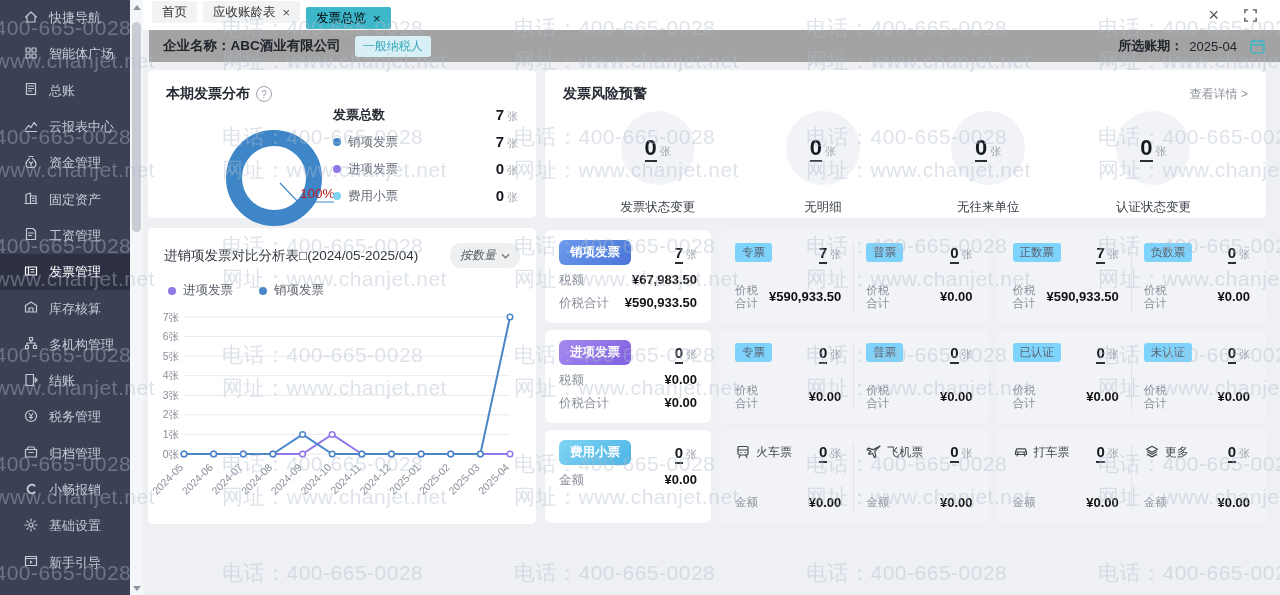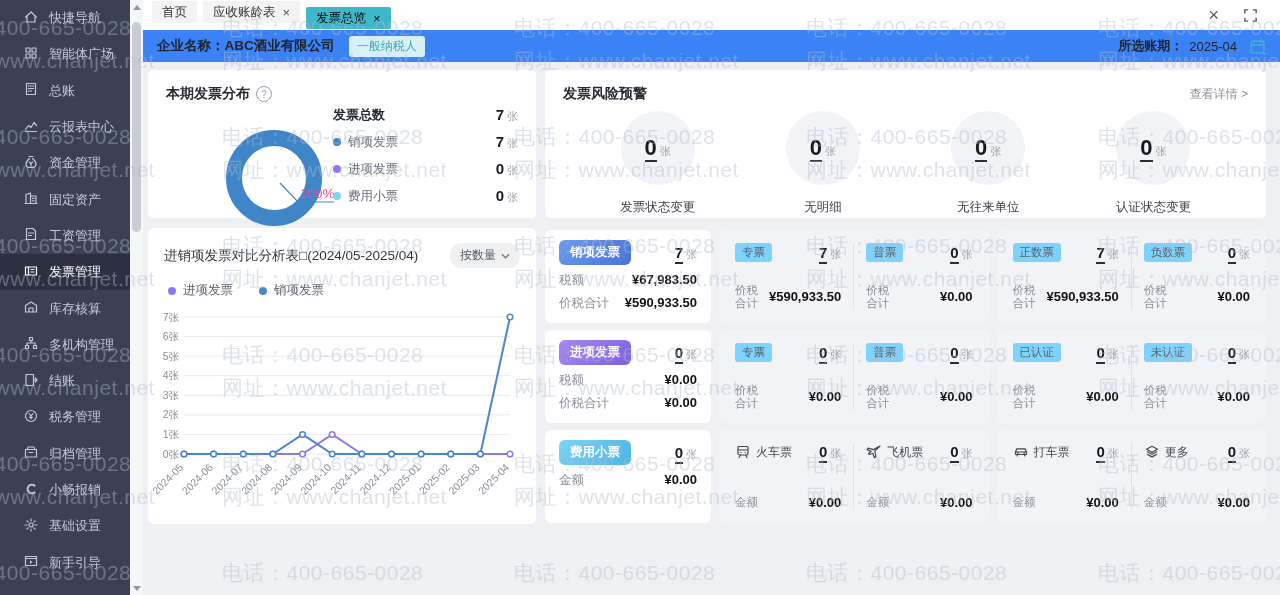--- a/index.html
+++ b/index.html
@@ -24,61 +24,61 @@
   
   #tabbar{position:absolute;left:143px;top:0;right:0;height:30px;background:#ffffff;display:flex;align-items:center;padding-left:9px;gap:7px;z-index:4;}
   .tab{height:22px;padding:0 10px;display:flex;align-items:center;gap:7px;background:#f2f3f4;color:#333;font-size:12.5px;border-radius:2px;cursor:pointer;white-space:nowrap;}
   .tab.active{background:#3db7c9;color:#000000;margin-top:6px;}
   .tab .tab-close{font-size:13px;line-height:1;opacity:.85;}
   #win-controls{margin-left:auto;display:flex;align-items:center;gap:24px;padding-right:22px;color:#555;}
   #win-close{font-size:18px;line-height:1;cursor:pointer;}
   #win-max{cursor:pointer;display:flex;}
 
   
-  #headerbar{position:absolute;left:143px;top:30px;right:0;height:32px;background:#3b82f6;display:flex;align-items:center;padding:0 14px;z-index:3;box-sizing:border-box;}
+  #headerbar{position:absolute;left:149px;top:30px;right:0;height:32px;background:#a3a3a3;display:flex;align-items:center;padding:0 14px;z-index:3;box-sizing:border-box;}
   #company-label,#company-name{font-size:13.5px;font-weight:bold;color:#20242c;}
   #taxpayer-badge{margin-left:14px;background:#d8eff5;color:#3aa8bc;font-size:12px;padding:2px 8px;border-radius:3px;}
   #period-wrap{margin-left:auto;display:flex;align-items:center;gap:6px;}
   #period-label{font-size:13px;font-weight:bold;color:#20242c;}
   #period-value{font-size:13px;color:#20242c;margin-right:6px;}
 
   
   .panel{position:absolute;background:#fff;border-radius:5px;box-sizing:border-box;}
   #p-dist{left:148px;top:70px;width:388px;height:148px;}
   #p-risk{left:545px;top:70px;width:721px;height:148px;}
   #p-chart{left:148px;top:228px;width:388px;height:296px;}
   .panel-title{font-size:14px;font-weight:bold;color:#262a33;}
 
   
   #dist-head{display:flex;align-items:center;gap:6px;padding:15px 18px 0;}
   .help-icon{width:14px;height:14px;border:1px solid #9aa0ab;border-radius:50%;color:#9aa0ab;font-size:10px;display:flex;align-items:center;justify-content:center;}
   #donut{position:absolute;left:78px;top:60px;width:64px;height:64px;border:16px solid #3e86c8;border-radius:50%;box-sizing:content-box;}
   #donut-callout{position:absolute;left:130px;top:112px;}
-  #donut-label{position:absolute;left:152px;top:116px;color:#ec4899;font-size:13.5px;}
+  #donut-label{position:absolute;left:152px;top:116px;color:#b91c1c;font-size:13.5px;}
   #dist-legend{position:absolute;left:185px;top:36px;right:18px;}
   .lr{display:flex;justify-content:space-between;align-items:center;margin-bottom:9px;}
   .lr-label{font-size:12.5px;color:#666b76;display:flex;align-items:center;gap:7px;}
   .lr-label.total{font-weight:bold;color:#262a33;font-size:13px;}
   .dot{width:8px;height:8px;border-radius:50%;display:inline-block;}
   .lr-val{font-size:15px;font-weight:bold;color:#16191f;}
   .unit{font-size:11px;font-weight:normal;color:#9a9fa9;margin-left:3px;}
 
   
   #risk-head{display:flex;align-items:center;padding:15px 18px 0;}
   #risk-link{margin-left:auto;font-size:12px;color:#8a8f99;cursor:pointer;}
   #risk-items{display:flex;justify-content:space-around;padding:8px 30px 0;}
   .risk-item{display:flex;flex-direction:column;align-items:center;width:140px;}
   .risk-circle{width:74px;height:74px;border-radius:50%;background:#f1f3f7;display:flex;align-items:center;justify-content:center;}
   .risk-count{font-size:22px;font-weight:bold;color:#16191f;border-bottom:2px solid #2a2e36;line-height:1.1;cursor:pointer;}
   .risk-label{margin-top:14px;font-size:12.5px;color:#3c414b;}
 
   
   #chart-head{display:flex;align-items:center;padding:15px 16px 0;}
   #chart-title{font-size:13.5px;color:#30343d;font-weight:500;}
-  #chart-filter{margin-left:auto;background:#eff0f2;border-radius:11px;padding:4px 10px;font-size:12px;color:#555a64;display:flex;align-items:center;gap:5px;cursor:pointer;}
+  #chart-filter{margin-left:auto;background:#eff0f2;border-radius:11px;padding:4px 10px;font-size:12px;color:#555a64;display:flex;align-items:center;gap:5px;cursor:pointer;font-style:italic;}
   #chart-legend{display:flex;gap:26px;padding:14px 0 0 20px;}
   .cl-item{display:flex;align-items:center;gap:7px;font-size:12.5px;color:#5a5f6a;cursor:pointer;}
   #line-chart{display:block;margin:4px auto 0;}
 
   
   #invoice-rows{position:absolute;left:545px;top:230px;width:721px;}
   .inv-row{display:flex;gap:8px;height:93px;margin-bottom:7px;}
   .main-card{width:166px;background:#fff;border-radius:6px;padding:10px 14px;box-sizing:border-box;flex:0 0 auto;}
   .mc-top{display:flex;justify-content:space-between;align-items:center;margin-bottom:7px;}
   .badge{color:#fff;font-size:12.5px;font-weight:bold;padding:4px 11px;border-radius:6px;}

